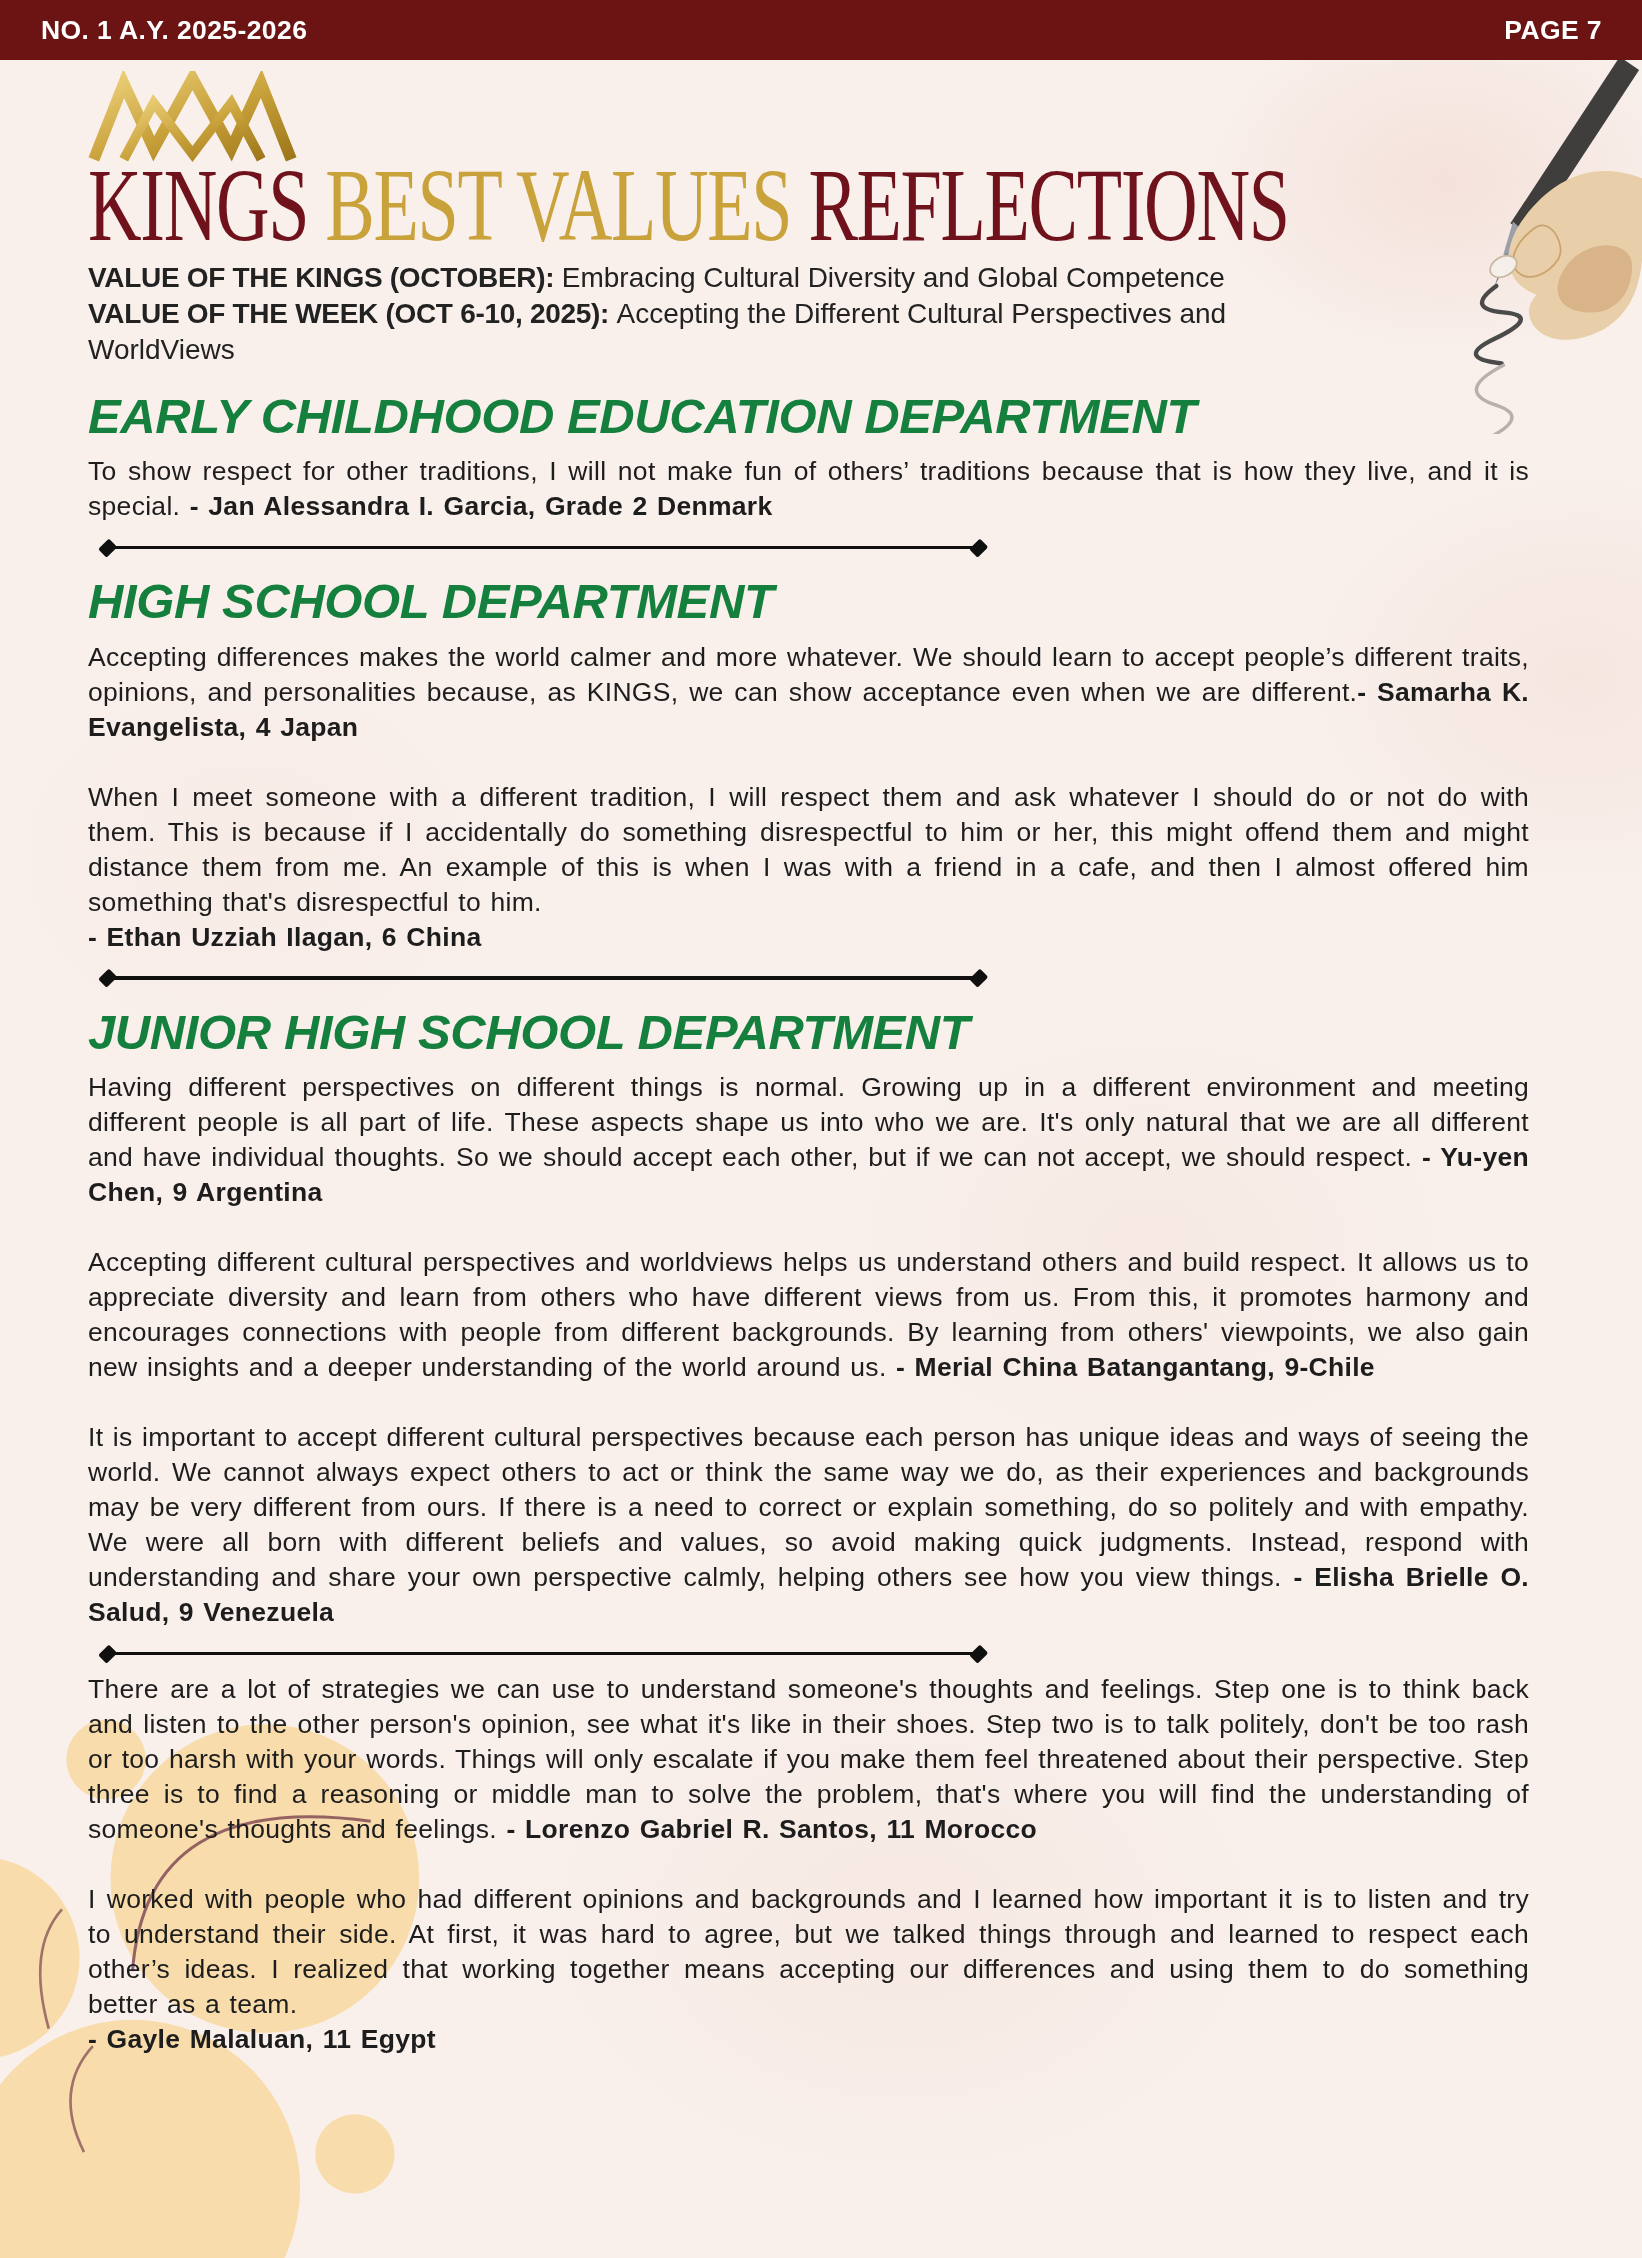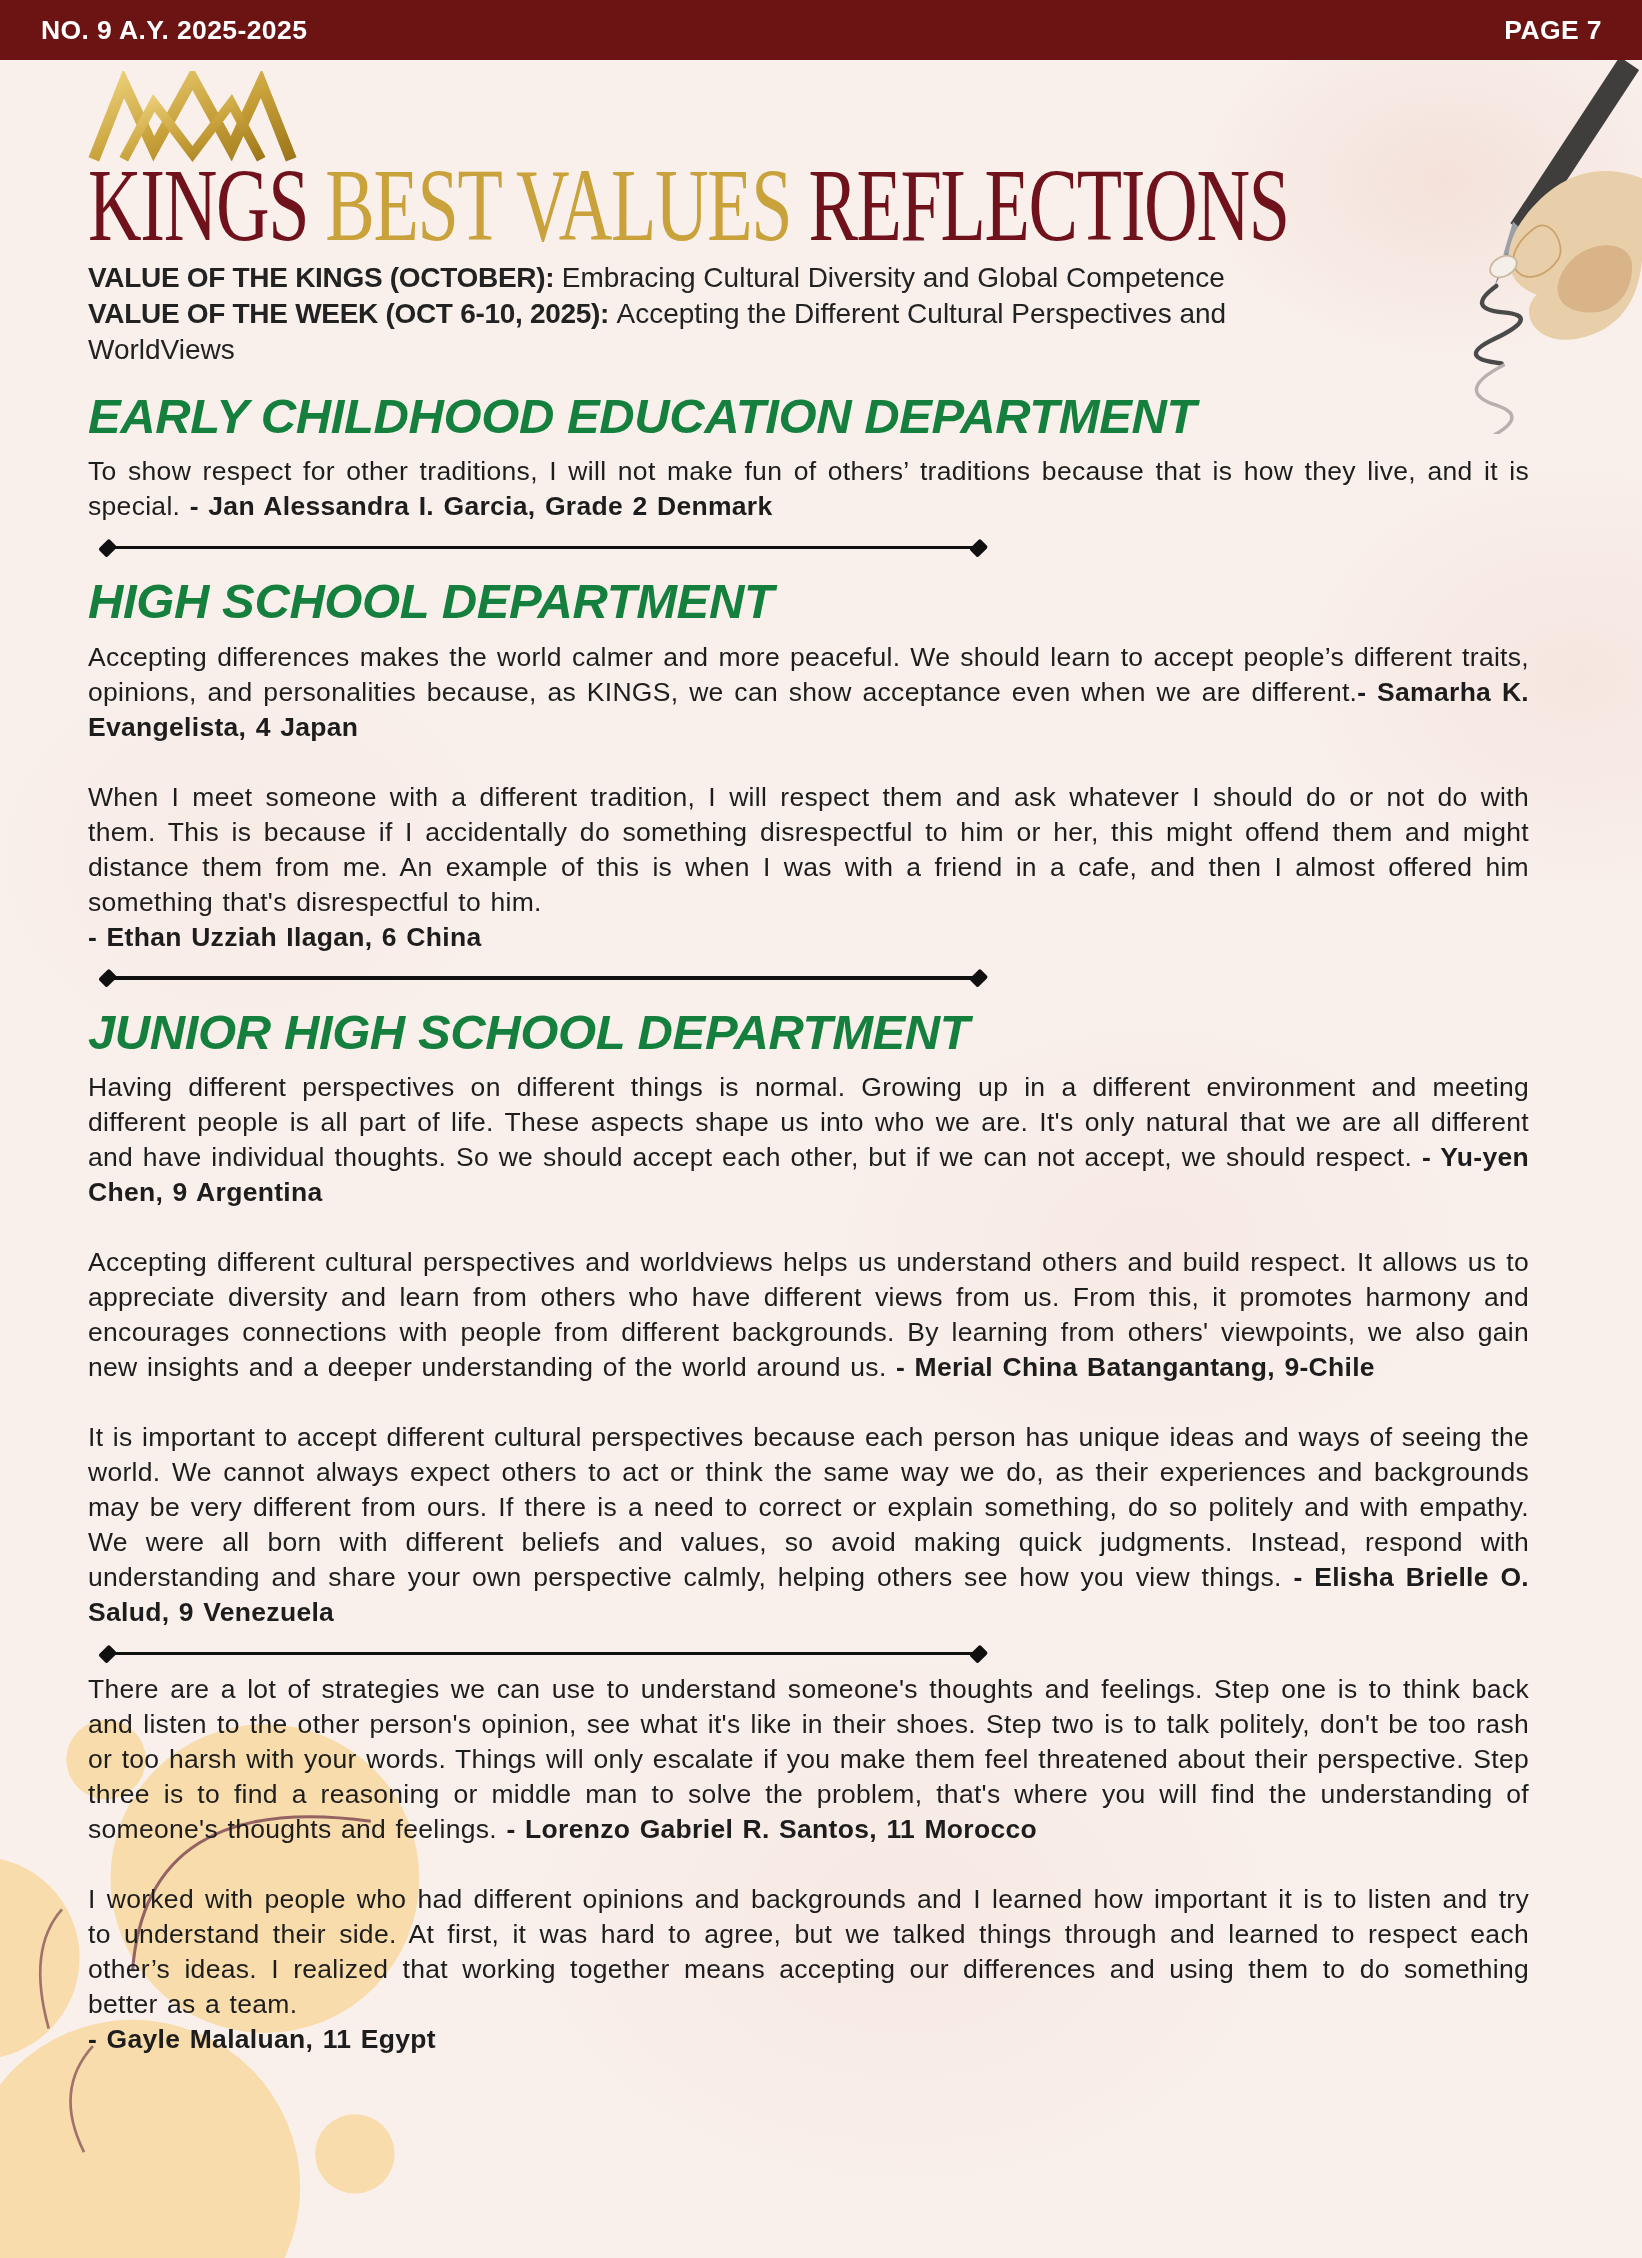--- a/index.html
+++ b/index.html
@@ -83,21 +83,21 @@
     <circle cx="300" cy="250" r="175" fill="#f8dcab"></circle>
     <circle cx="-25" cy="340" r="115" fill="#f8dcab"></circle>
     <circle cx="150" cy="600" r="190" fill="#f8dcab"></circle>
     <circle cx="402" cy="562" r="45" fill="#f8dcab"></circle>
     <path d="M150,355 Q165,150 420,185" fill="none" stroke="#7b4450" stroke-width="3.5" opacity=".8"></path>
     <path d="M55,420 Q30,330 70,285" fill="none" stroke="#7b4450" stroke-width="3" opacity=".7"></path>
     <path d="M95,560 Q60,490 105,440" fill="none" stroke="#7b4450" stroke-width="3" opacity=".7"></path>
   </svg>
 
   <div class="topbar">
-    <span>NO. 9 A.Y. 2025-2025</span>
+    <span>NO. 1 A.Y. 2025-2026</span>
     <span>PAGE 7</span>
   </div>
 
   <svg class="hand-pen" width="281" height="379" viewBox="0 0 318 430">
     <path d="M292,2 L314,17 L190,206 L168,191 Z" fill="#3f3e3c"></path>
     <path d="M171,189 L187,204 L168,232 L160,226 Z" fill="#9aa0a6"></path>
     <path d="M163,225 L168,229 L150,262 Z" fill="#6d7278"></path>
     <path d="M318,140 C260,118 216,142 184,184 C158,218 158,258 198,272 C176,292 196,330 244,322 C296,312 318,272 318,216 Z" fill="#e9cfa9"></path>
     <path d="M240,230 C216,252 214,282 242,290 C280,300 306,276 306,240 C306,212 266,208 240,230 Z" fill="#d8b488"></path>
     <path d="M196,196 C176,210 164,232 176,246 C188,258 210,250 222,232 C232,216 214,184 196,196 Z" fill="#e9cfa9" stroke="#caa26d" stroke-width="2"></path>
@@ -132,21 +132,21 @@
       <p class="para"><span>To show respect for other traditions, I will not make fun of others’ traditions because that is how they live, and it is special. </span><span class="attr">- Jan Alessandra I. Garcia, Grade 2 Denmark</span></p>
     </div>
     <div class="divider">
       <span class="dot"></span>
       <span class="line"></span>
       <span class="dot"></span>
     </div>
 
     <div>
       <h2 class="section-heading">HIGH SCHOOL DEPARTMENT</h2>
-      <p class="para"><span>Accepting differences makes the world calmer and more peaceful. We should learn to accept people’s different traits, opinions, and personalities because, as KINGS, we can show acceptance even when we are different.</span><span class="attr">- Samarha K. Evangelista, 4 Japan</span></p>
+      <p class="para"><span>Accepting differences makes the world calmer and more whatever. We should learn to accept people’s different traits, opinions, and personalities because, as KINGS, we can show acceptance even when we are different.</span><span class="attr">- Samarha K. Evangelista, 4 Japan</span></p>
       <p class="para"><span>When I meet someone with a different tradition, I will respect them and ask whatever I should do or not do with them. This is because if I accidentally do something disrespectful to him or her, this might offend them and might distance them from me. An example of this is when I was with a friend in a cafe, and then I almost offered him something that's disrespectful to him.</span><span class="attr block">- Ethan Uzziah Ilagan, 6 China</span></p>
     </div>
     <div class="divider">
       <span class="dot"></span>
       <span class="line"></span>
       <span class="dot"></span>
     </div>
 
     <div>
       <h2 class="section-heading">JUNIOR HIGH SCHOOL DEPARTMENT</h2>

